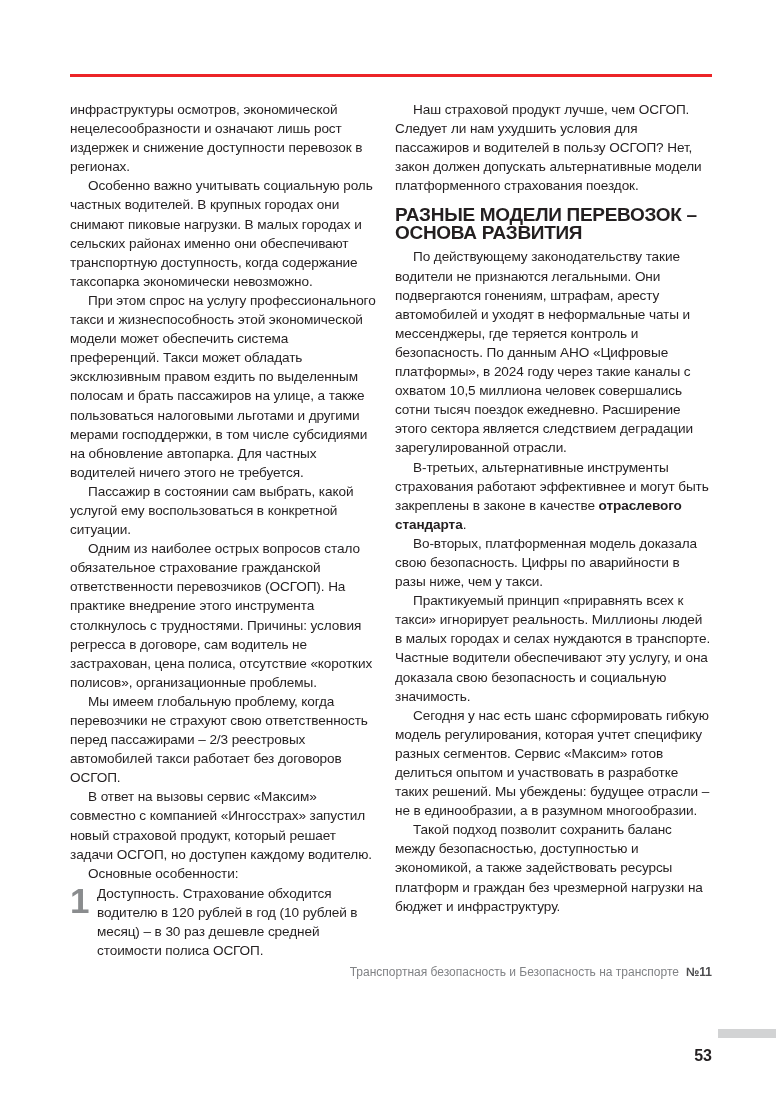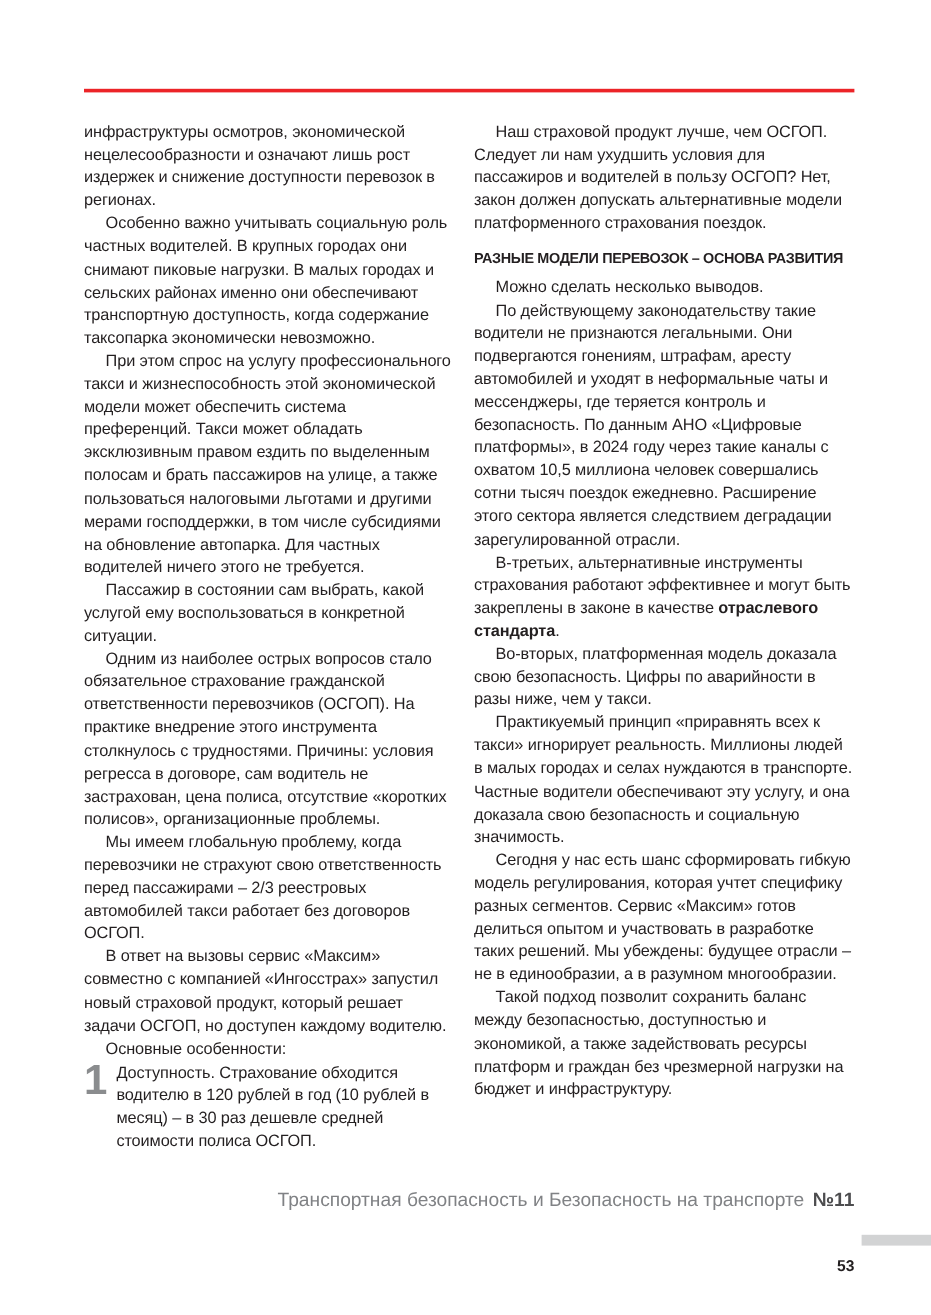--- a/index.html
+++ b/index.html
@@ -13,41 +13,41 @@
   .columns{
     position:absolute;left:70px;top:100px;width:642px;
     display:flex;gap:19px;
   }
   .col{font-size:13.6px;line-height:19.1px;letter-spacing:-0.1px;}
   .col-left{width:306px;}
   .col-right{width:317px;}
   .para{text-indent:18px;margin:0;}
   .para.noindent{text-indent:0;}
   .heading{
-    font-weight:bold;font-size:12px;line-height:18px;
+    font-weight:bold;font-size:19px;line-height:18px;
     margin:11px 0 5px 0;letter-spacing:-0.3px;text-indent:0;
   }
   .bold{font-weight:bold;}
   .num-list{margin:1px 0 0 0;}
   .list-item{display:flex;align-items:flex-start;text-indent:0;margin:0 0 1px 0;}
   .item-number{
     flex:0 0 27px;width:27px;
     font-size:35px;line-height:32px;font-weight:bold;
     margin-top:1px;
   }
   .item-text{flex:1;}
   .footer-text{
-    position:absolute;top:994px;right:64px;
-    font-size:16px;line-height:14px;color:#808285;white-space:nowrap;
+    position:absolute;top:965px;right:64px;
+    font-size:12px;line-height:14px;color:#808285;white-space:nowrap;
   }
   .footer-issue{font-weight:bold;color:#4d4d4f;margin-left:7px;}
   .footer-bar{position:absolute;top:1029px;right:0;width:58px;height:9px;}
   .page-number{
     position:absolute;top:1047px;right:64px;
-    font-size:13px;font-weight:bold;color:#231f20;
+    font-size:16px;font-weight:bold;color:#231f20;
   }
 </style>
 </head>
 <body>
 
 <div class="page">
   <div class="top-rule" style="background: rgb(236, 36, 40);"></div>
 
   <div class="columns">
     <div class="col col-left" id="col-left">
@@ -62,21 +62,20 @@
         <div class="num-list">
           <div class="list-item">
             <span class="item-number" style="color: rgb(138, 140, 142);">1</span>
             <span class="item-text">Доступность. Страхование обходится водителю в 120 рублей в год (10 рублей в месяц) – в 30 раз дешевле средней стоимости полиса ОСГОП.</span>
           </div>
         </div>
       </div>
     <div class="col col-right" id="col-right">
         <div class="para">Наш страховой продукт лучше, чем ОСГОП. Следует ли нам ухудшить условия для пассажиров и водителей в пользу ОСГОП? Нет, закон должен допускать альтернативные модели платформенного страхования поездок.</div>
         <div class="heading">РАЗНЫЕ МОДЕЛИ ПЕРЕВОЗОК – ОСНОВА РАЗВИТИЯ</div>
-        <div class="para">Можно сделать несколько выводов.</div>
         <div class="para">По действующему законодательству такие водители не признаются легальными. Они подвергаются гонениям, штрафам, аресту автомобилей и уходят в неформальные чаты и мессенджеры, где теряется контроль и безопасность. По данным АНО «Цифровые платформы», в 2024 году через такие каналы с охватом 10,5 миллиона человек совершались сотни тысяч поездок ежедневно. Расширение этого сектора является следствием деградации зарегулированной отрасли.</div>
         <div class="para"><span>В-третьих, альтернативные инструменты страхования работают эффективнее и могут быть закреплены в законе в качестве </span><span class="bold">отраслевого стандарта</span><span>.</span></div>
         <div class="para">Во-вторых, платформенная модель доказала свою безопасность. Цифры по аварийности в разы ниже, чем у такси.</div>
         <div class="para">Практикуемый принцип «приравнять всех к такси» игнорирует реальность. Миллионы людей в малых городах и селах нуждаются в транспорте. Частные водители обеспечивают эту услугу, и она доказала свою безопасность и социальную значимость.</div>
         <div class="para">Сегодня у нас есть шанс сформировать гибкую модель регулирования, которая учтет специфику разных сегментов. Сервис «Максим» готов делиться опытом и участвовать в разработке таких решений. Мы убеждены: будущее отрасли – не в единообразии, а в разумном многообразии.</div>
         <div class="para">Такой подход позволит сохранить баланс между безопасностью, доступностью и экономикой, а также задействовать ресурсы платформ и граждан без чрезмерной нагрузки на бюджет и инфраструктуру.</div>
       </div>
   </div>
 
   <div class="footer-text" style="color: rgb(128, 130, 133);">

